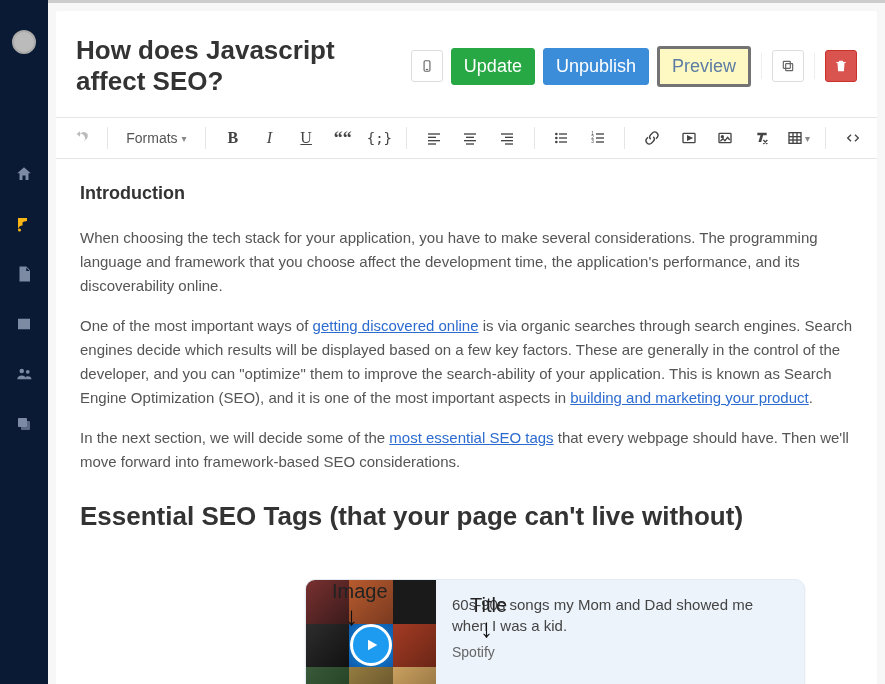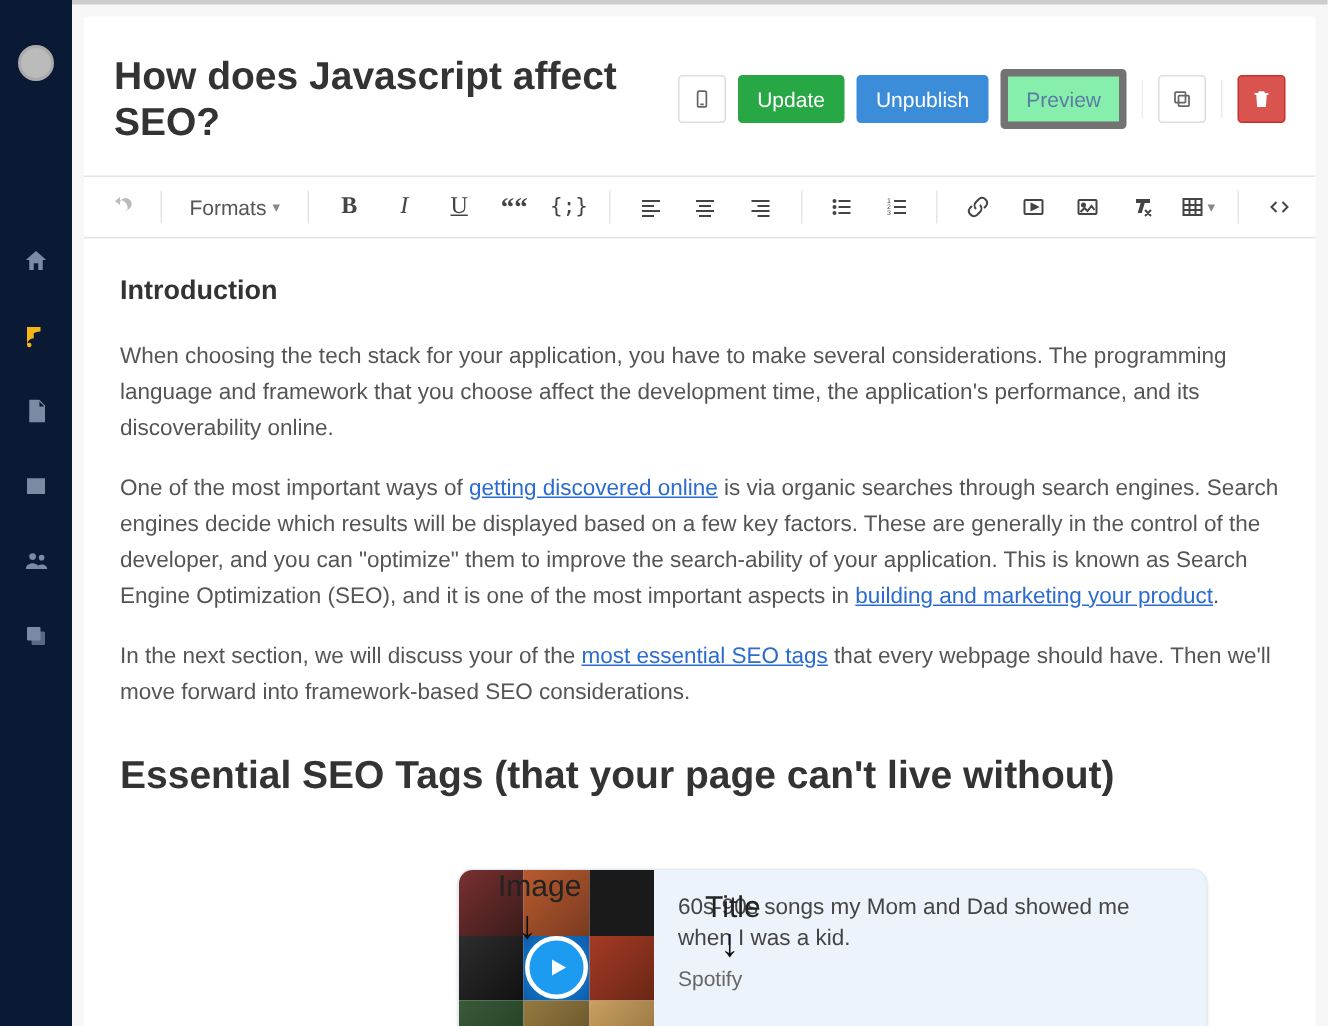--- a/index.html
+++ b/index.html
@@ -12,24 +12,24 @@
   .side-icon.active { color: #f9b514; }
   .side-icon svg { width: 18px; height: 18px; }
   .main { flex: 1; overflow:auto; }
   .topbar-strip { height: 3px; background: #ccc; }
   .page { background: #fff; margin: 8px 8px 0 8px; border-radius: 2px; }
   .page-header { display:flex; align-items:center; padding: 24px 20px 20px 20px; }
   .page-title { flex:1; font-size: 26px; font-weight: 700; color: #333; }
   .header-actions { display:flex; align-items:center; gap:8px; }
   .icon-btn { width:32px; height:32px; display:flex; align-items:center; justify-content:center; background:#fff; border:1px solid #ddd; border-radius:3px; cursor:pointer; color:#666; }
   .icon-btn svg { width:14px; height:14px; }
-  .btn { padding: 7px 12px; border-radius:3px; font-size:14px; cursor:pointer; border:1px solid transparent;text-align:center; }
+  .btn { padding: 7px 12px; border-radius:3px; font-size:18px; cursor:pointer; border:1px solid transparent;text-align:center; }
   .btn-green { background:#28a745; color:#fff; border-color:#28a745; }
   .btn-blue { background:#3b8dda; color:#fff; border-color:#3b8dda; }
-  .btn-outline { background:#86efac; color:#5c7ca3; border:5px solid #737373; }
+  .btn-outline { background:#fef9c3; color:#5c7ca3; border:3px solid #737373; }
   .btn-red { background:#d9534f; color:#fff; width:32px; height:32px; padding:0; display:flex; align-items:center; justify-content:center; border:1px solid #c9302c; }
   .btn-red svg { width:14px; height:14px; }
   .vsep { width:1px; height:26px; background:#eee; margin:0 2px; }
   .editor { border-top:1px solid #e5e5e5; }
   .toolbar { display:flex; align-items:center; padding:6px 10px; border-bottom:1px solid #e5e5e5; gap:8px; flex-wrap: nowrap; justify-content: space-between; }
   .tbtn { width:28px; height:28px; display:flex; align-items:center; justify-content:center; color:#444; cursor:pointer; border-radius:2px; }
   .tbtn.disabled { color:#bbb; cursor:not-allowed; }
   .tbtn svg { width:16px; height:16px; }
   .tsep { width:1px; height:22px; background:#e5e5e5; margin:0 4px; }
   .formats { display:flex; align-items:center; gap:4px; padding:0 6px; color:#555; font-size:14px; cursor:pointer; }
@@ -256,21 +256,21 @@
             </div>
         </div>
 
         <div class="content">
           <h2>Introduction</h2>
           <p>When choosing the tech stack for your application, you have to make several considerations. The programming language and framework that you choose affect the development time, the application's performance, and its discoverability online.</p>
           <p>
             <span>One of the most important ways of </span><a href="#">getting discovered online</a><span> is via organic searches through search engines. Search engines decide which results will be displayed based on a few key factors. These are generally in the control of the developer, and you can "optimize" them to improve the search-ability of your application. This is known as Search Engine Optimization (SEO), and it is one of the most important aspects in </span><a href="#">building and marketing your product</a><span>.</span>
           </p>
           <p>
-            <span>In the next section, we will discuss your of the </span><a href="#">most essential SEO tags</a><span> that every webpage should have. Then we'll move forward into framework-based SEO considerations.</span>
+            <span>In the next section, we will decide some of the </span><a href="#">most essential SEO tags</a><span> that every webpage should have. Then we'll move forward into framework-based SEO considerations.</span>
           </p>
           <h3>Essential SEO Tags (that your page can't live without)</h3>
 
           <div class="preview-card-wrap">
             <div class="label-image">Image</div>
             <div class="label-title">Title</div>
             <div class="arrow arrow-image">↓</div>
             <div class="arrow arrow-title">↓</div>
 
             <div class="card">

